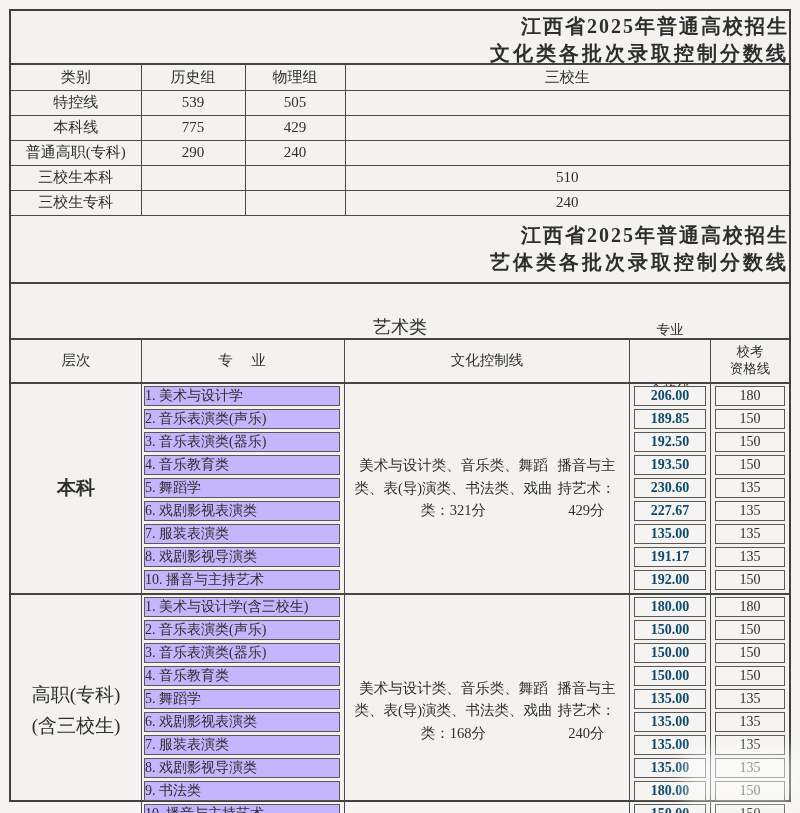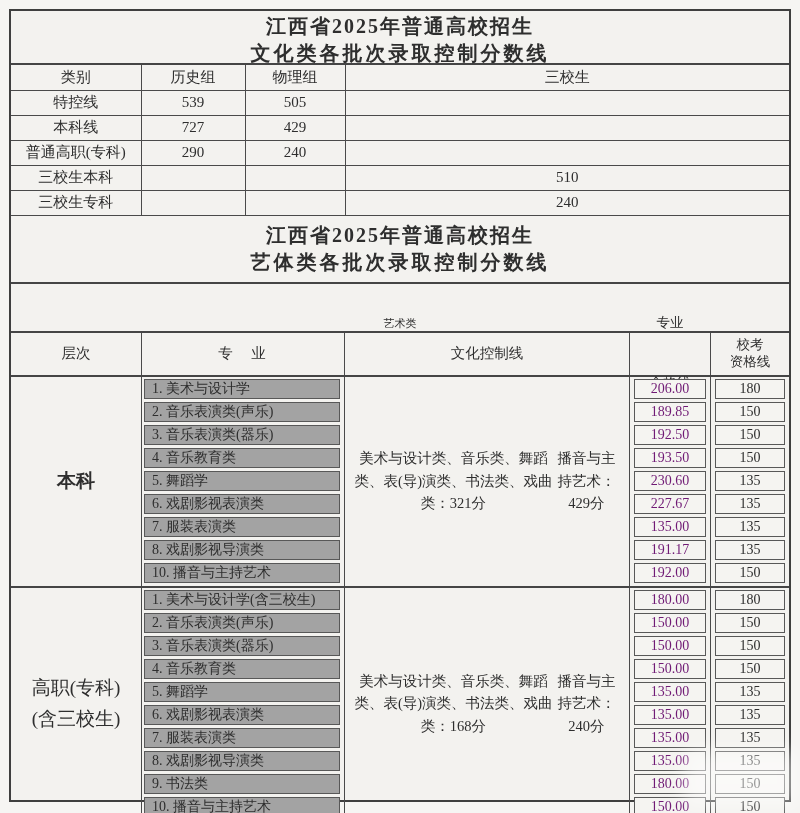--- a/index.html
+++ b/index.html
@@ -10,42 +10,42 @@
     color:#2e2e2e;
   }
   *{box-sizing:border-box;}
   .outer{
     position:absolute;left:9px;top:9px;width:782px;height:793px;
     border:2px solid #3f3f3f;background:#f3f2ef;
     display:flex;flex-direction:column;
   }
   
   .title-block{
-    display:flex;flex-direction:column;justify-content:space-evenly;align-items:center;
+    display:flex;flex-direction:column;justify-content:space-evenly;align-items:flex-end;
     font-weight:bold;font-size:20px;letter-spacing:2px;
     border-bottom:2px solid #454545;
   }
   .culture-title{height:54px;padding:2px 0;}
   .art-title{height:76px;padding:6px 0;}
   .title-line2{letter-spacing:3px;}
   
   table.culture{width:100%;border-collapse:collapse;table-layout:fixed;font-size:15px;}
   table.culture td,table.culture th{
     border:1.6px solid #4a4a4a;height:25px;text-align:center;
     font-weight:normal;padding:0 2px;white-space:nowrap;
   }
   table.culture th:first-child,table.culture td:first-child{border-left:none;width:130px;}
   table.culture th:last-child,table.culture td:last-child{border-right:none;}
   table.culture tr:first-child th{border-top:none;}
   table.culture col.c1{width:130px;} table.culture col.c2{width:104px;}
   table.culture col.c3{width:100px;} table.culture col.c4{width:auto;}
   
   .art-subheader{
     height:24px;border-bottom:2px solid #454545;
-    display:flex;align-items:center;justify-content:center;font-size:11px;margin-top:32px;
+    display:flex;align-items:center;justify-content:center;font-size:18px;margin-top:32px;
   }
   .art-header{display:flex;height:44px;border-bottom:2px solid #454545;font-size:14.5px;}
   .ah-cell{
     border-right:1.6px solid #4a4a4a;
     display:flex;flex-direction:column;justify-content:center;align-items:center;
     line-height:1.25;
   }
   .ah-level{width:131px;}
   .ah-major{width:203px;letter-spacing:2px;}
   .ah-culture{width:285px;}
@@ -57,36 +57,36 @@
   .art-group.second{border-top:2px solid #454545;}
   .level-cell{
     width:131px;border-right:1.6px solid #4a4a4a;
     display:flex;flex-direction:column;justify-content:center;align-items:center;
     font-size:19px;font-weight:bold;line-height:1.6;
   }
   .art-group.second .level-cell{font-weight:normal;}
   .major-col{width:203px;border-right:1.6px solid #4a4a4a;display:flex;flex-direction:column;padding:1px 0;}
   .mbox{
     flex:1;margin:1.5px 4px 1.5px 2px;border:1.5px solid #585858;
-    display:flex;align-items:center;padding-left:7px;font-size:14px;
-    background:#a3a3a3;white-space:nowrap;
+    display:flex;align-items:center;font-size:14px;
+    background:#c4b5fd;white-space:nowrap;
   }
   .culture-cell{
     width:285px;border-right:1.6px solid #4a4a4a;
     display:flex;flex-direction:row;justify-content:center;align-items:center;
     font-size:14.5px;text-align:center;padding:0 9px;line-height:1.55;
   }
   .pass-col{width:81px;border-right:1.6px solid #4a4a4a;display:flex;flex-direction:column;padding:1px 0;}
   .exam-col{width:78px;display:flex;flex-direction:column;padding:1px 0;}
   .nbox{
     flex:1;margin:1.5px 4px;border:1.5px solid #585858;
     display:flex;align-items:center;justify-content:center;
     font-size:14px;background:#f5f4f1;
   }
-  .nbox.pass{color:#701a75;}
+  .nbox.pass{color:#0c4a6e;font-weight:bold;}
   
   .watermark{
     position:absolute;right:2px;bottom:8px;width:115px;height:55px;
     background:rgba(255,255,255,0.5);filter:blur(9px);border-radius:10px;
     pointer-events:none;
   }
 </style>
 </head>
 <body>
 
@@ -114,21 +114,21 @@
     </thead>
     <tbody>
         <tr>
           <td>特控线</td>
           <td>539</td>
           <td>505</td>
           <td></td>
         </tr>
         <tr>
           <td>本科线</td>
-          <td>727</td>
+          <td>775</td>
           <td>429</td>
           <td></td>
         </tr>
         <tr>
           <td>普通高职(专科)</td>
           <td>290</td>
           <td>240</td>
           <td></td>
         </tr>
         <tr>

